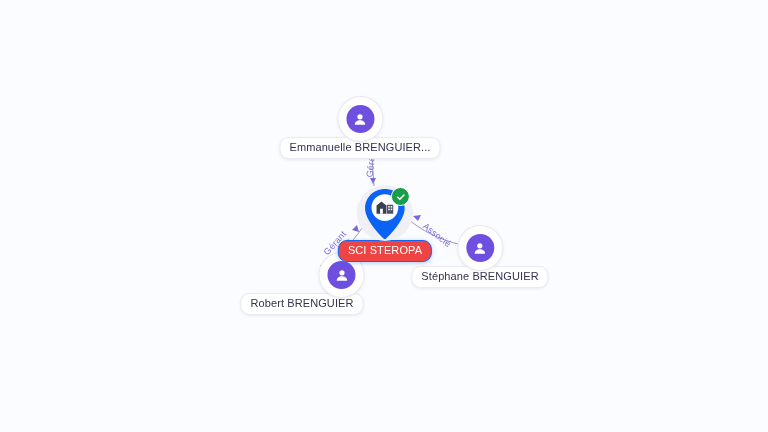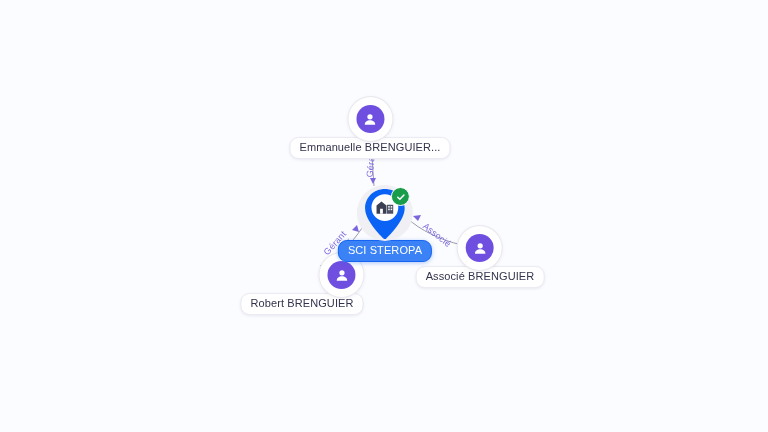--- a/index.html
+++ b/index.html
@@ -114,21 +114,21 @@
     background: #ffffff;
     border: 1px solid #eceaf3;
     box-shadow: 0 1px 3px rgba(40,40,90,0.09);
     font-size: 11px;
     line-height: 13px;
     color: #33334d;
     white-space: nowrap;
     letter-spacing: .1px;
   }
   .node-label.selected {
-    background: #3b82f6;
+    background: #ef4444;
     border-color: #1565f0;
     color: #ffffff;
     font-weight: 500;
     box-shadow: 0 1px 4px rgba(21,101,240,0.35);
   }
 
   
   .edge-label {
     position: absolute;
     font-size: 9px;
@@ -159,21 +159,21 @@
   </svg>
 
   <div class="edge-label" style="left:371px; top:163px; transform: translate(-50%,-50%) rotate(-84deg);">Gérant</div>
 
   <div class="edge-label" style="left:335px; top:243px; transform: translate(-50%,-50%) rotate(-48deg);">Gérant</div>
 
   <div class="edge-label" style="left:341px; top:252px; transform: translate(-50%,-50%) rotate(-48deg);">Associé</div>
 
   <div class="edge-label" style="left:437px; top:235px; transform: translate(-50%,-50%) rotate(38deg);">Associé</div>
 
-  <div class="node" style="left:370px; top:128px;justify-content:center;">
+  <div class="node" style="left:360px; top:128px;justify-content:center;">
     <div class="person-halo">
       <div class="person-disc">
         <svg width="17" height="17" viewBox="0 0 24 24" fill="#ffffff">
           <circle cx="12" cy="8.2" r="3.7"></circle>
           <path d="M4.6 19.4c0-3.9 3.3-6.2 7.4-6.2s7.4 2.3 7.4 6.2z"></path>
         </svg>
       </div>
     </div>
     <div class="node-label">Emmanuelle BRENGUIER...</div>
   </div>
@@ -192,21 +192,21 @@
 
   <div class="node" style="left:480px; top:257px;">
     <div class="person-halo">
       <div class="person-disc">
         <svg width="17" height="17" viewBox="0 0 24 24" fill="#ffffff">
           <circle cx="12" cy="8.2" r="3.7"></circle>
           <path d="M4.6 19.4c0-3.9 3.3-6.2 7.4-6.2s7.4 2.3 7.4 6.2z"></path>
         </svg>
       </div>
     </div>
-    <div class="node-label">Associé BRENGUIER</div>
+    <div class="node-label">Stéphane BRENGUIER</div>
   </div>
 
   <div class="node" style="left:385px; top:222px;">
     <div class="company-wrap">
       <div class="company-halo"></div>
       <div class="pin">
         <svg width="46" height="54" viewBox="0 0 46 54" xmlns="http://www.w3.org/2000/svg">
           <path d="M23 2 C11.8 2 3.2 10.5 3.2 21.3 C3.2 33.5 18.4 48.5 21.6 51.4
                    C22.4 52.2 23.6 52.2 24.4 51.4 C27.6 48.5 42.8 33.5 42.8 21.3
                    C42.8 10.5 34.2 2 23 2 Z" fill="#0b63f6"></path>

